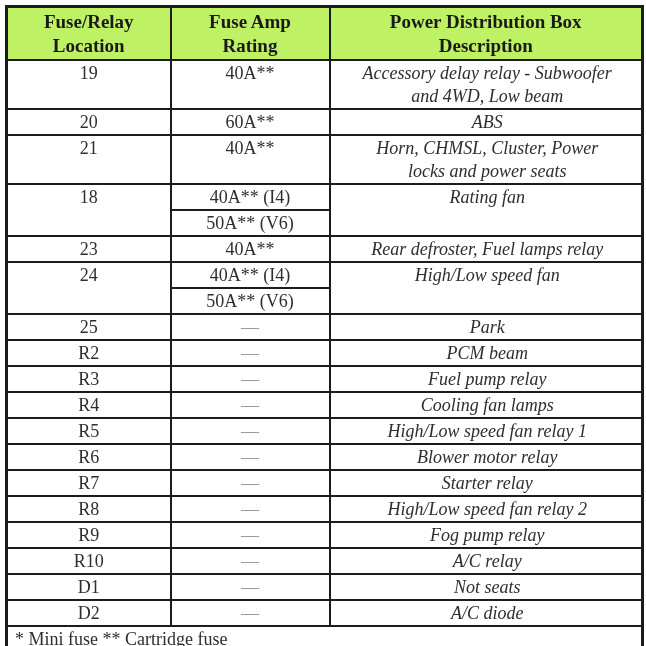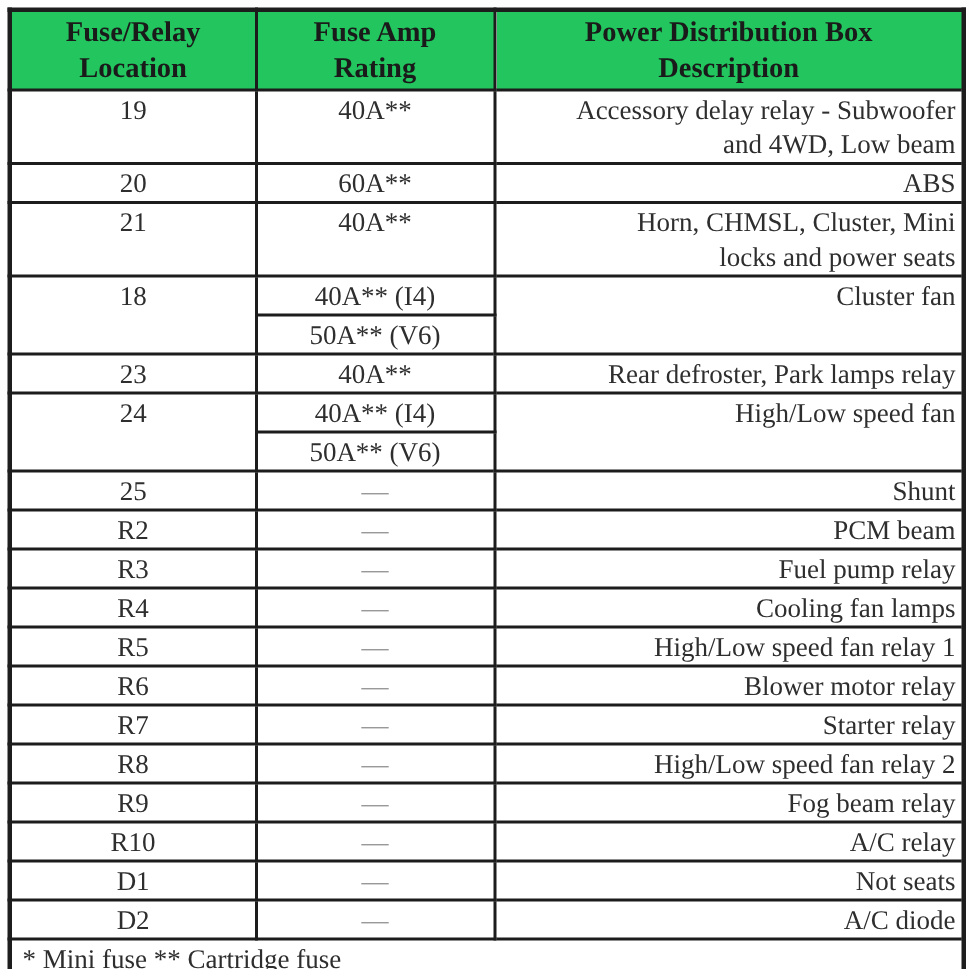--- a/index.html
+++ b/index.html
@@ -25,42 +25,43 @@
   col.c-loc  { width: 164px; }
   col.c-amp  { width: 159px; }
   col.c-desc { width: 313px; }
   th, td {
     border: 2px solid #1c1c1c;
     vertical-align: top;
     line-height: 23px;
     overflow: hidden;
   }
   th {
-    background: #22c55e;
+    background: #bef264;
     color: #1a1a1a;
     font-weight: bold;
     font-size: 19px;
     text-align: center;
     line-height: 24px;
     padding: 2px 2px 1px 2px;
     white-space: pre-line;
     height: 47px;
   }
   td {
     color: #2e2e2e;
     font-size: 18px;
     padding: 1px 4px 0 4px;
   }
   td.loc, td.amp {
     text-align: center;
   }
   td.desc {
-    text-align: right;
+    text-align: center;
     padding-left: 7px;
     white-space: pre-line;
+    font-style: italic;
   }
   td.dash {
     color: #979797;
   }
   tr.r-single   { height: 26px; }
   tr.r-sub      { height: 25px; }
   tr.r-double   { height: 48px; }
   td.footnote {
     text-align: left;
     padding-left: 7px;
@@ -95,48 +96,48 @@
 and 4WD, Low beam</td>
       </tr>
       <tr class="r-single">
         <td class="loc">20</td>
         <td class="amp">60A**</td>
         <td class="desc">ABS</td>
       </tr>
       <tr class="r-double">
         <td class="loc">21</td>
         <td class="amp">40A**</td>
-        <td class="desc">Horn, CHMSL, Cluster, Mini
+        <td class="desc">Horn, CHMSL, Cluster, Power
 locks and power seats</td>
       </tr>
       <tr class="r-sub">
         <td class="loc" rowspan="2">18</td>
         <td class="amp">40A** (I4)</td>
-        <td class="desc" rowspan="2">Cluster fan</td>
+        <td class="desc" rowspan="2">Rating fan</td>
       </tr>
       <tr class="r-sub">
         <td class="amp">50A** (V6)</td>
       </tr>
       <tr class="r-single">
         <td class="loc">23</td>
         <td class="amp">40A**</td>
-        <td class="desc">Rear defroster, Park lamps relay</td>
+        <td class="desc">Rear defroster, Fuel lamps relay</td>
       </tr>
       <tr class="r-sub">
         <td class="loc" rowspan="2">24</td>
         <td class="amp">40A** (I4)</td>
         <td class="desc" rowspan="2">High/Low speed fan</td>
       </tr>
       <tr class="r-sub">
         <td class="amp">50A** (V6)</td>
       </tr>
       <tr class="r-single">
         <td class="loc">25</td>
         <td class="amp dash">—</td>
-        <td class="desc">Shunt</td>
+        <td class="desc">Park</td>
       </tr>
       <tr class="r-single">
         <td class="loc">R2</td>
         <td class="amp dash">—</td>
         <td class="desc">PCM beam</td>
       </tr>
       <tr class="r-single">
         <td class="loc">R3</td>
         <td class="amp dash">—</td>
         <td class="desc">Fuel pump relay</td>
@@ -162,21 +163,21 @@
         <td class="desc">Starter relay</td>
       </tr>
       <tr class="r-single">
         <td class="loc">R8</td>
         <td class="amp dash">—</td>
         <td class="desc">High/Low speed fan relay 2</td>
       </tr>
       <tr class="r-single">
         <td class="loc">R9</td>
         <td class="amp dash">—</td>
-        <td class="desc">Fog beam relay</td>
+        <td class="desc">Fog pump relay</td>
       </tr>
       <tr class="r-single">
         <td class="loc">R10</td>
         <td class="amp dash">—</td>
         <td class="desc">A/C relay</td>
       </tr>
       <tr class="r-single">
         <td class="loc">D1</td>
         <td class="amp dash">—</td>
         <td class="desc">Not seats</td>

